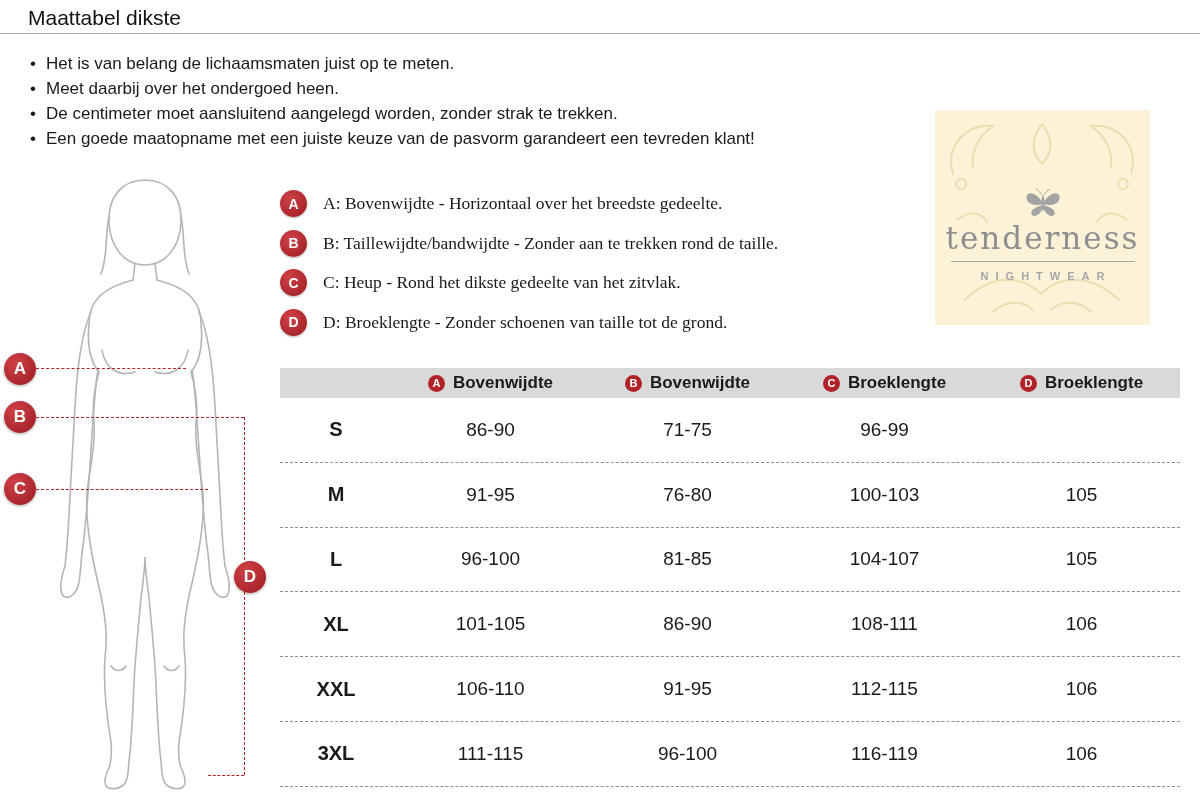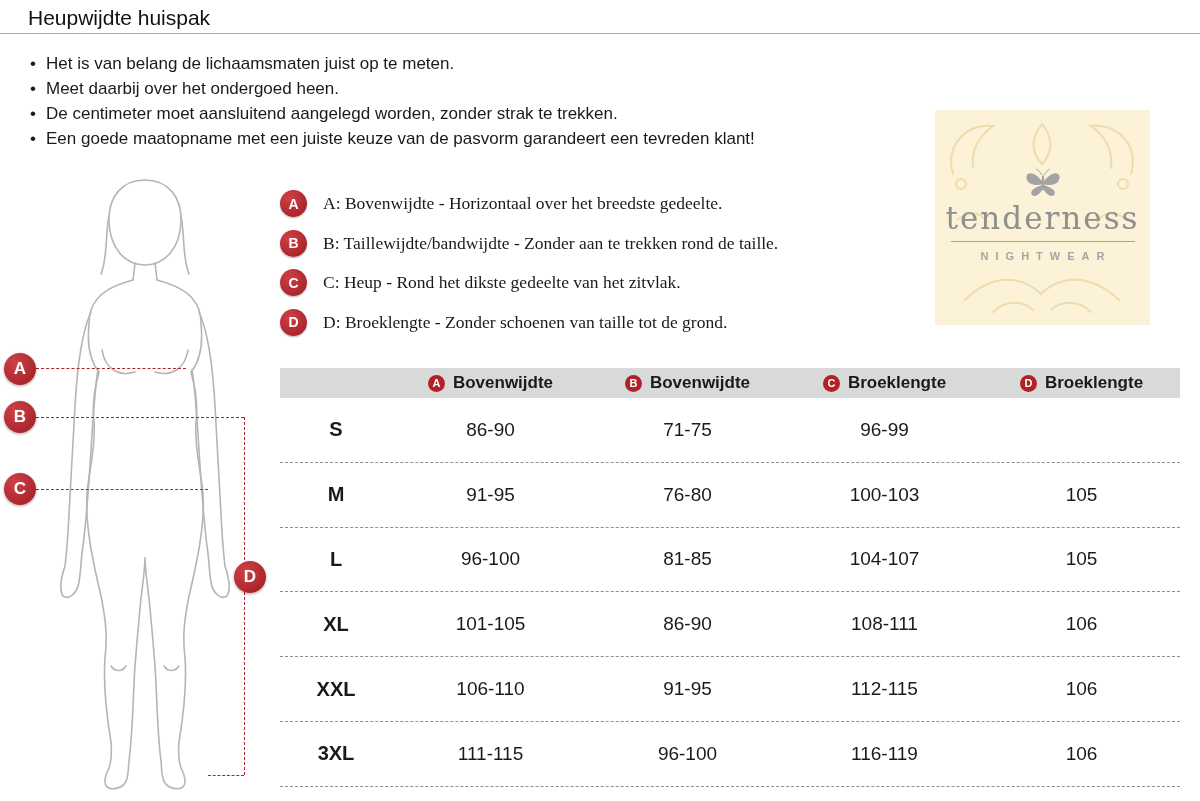--- a/index.html
+++ b/index.html
@@ -28,21 +28,21 @@
   .legend-item { display: flex; align-items: center; height: 39.5px; gap: 16px; }
   .legend-badge { flex: 0 0 auto; width: 27px; height: 27px; border-radius: 50%;
                   background: radial-gradient(circle at 35% 30%, #cf4046, #9c1c22);
                   color: #fff; display: flex; align-items: center; justify-content: center;
                   font-size: 14px; font-weight: bold; box-shadow: 0 1px 2px rgba(0,0,0,.3); }
   .legend-text { font-size: 17.5px; font-family: Liberation Serif, serif; }
 
   .logo { position: absolute; left: 935px; top: 110px; width: 215px; height: 215px;
           background: #fcf2d8; overflow: hidden; }
   .ornaments { position: absolute; left: 0; top: 0; }
-  .logo-content { position: relative; text-align: center; padding-top: 56px; }
+  .logo-content { position: relative; text-align: center; padding-top: 76px; }
   .butterfly { display: block; margin: 0 auto 2px; }
   .brand-name { font-family: "DejaVu Serif", serif; font-size: 31px; font-weight: 400;
                 color: #8f8f8f; letter-spacing: 2px; line-height: 1.05; }
   .brand-rule { width: 184px; border-top: 1px solid #a5a5a5; margin: 6px auto 8px; }
   .brand-sub { font-size: 11px; letter-spacing: 7px; padding-left: 7px; color: #a6a6a6; font-weight: bold; }
 
   .size-table { position: absolute; left: 280px; top: 368px; width: 900px; }
   .table-header { display: grid; grid-template-columns: 112px repeat(4, 1fr);
                   background: #d9d9d9; height: 30px; align-items: center; }
   .col-head { display: flex; align-items: center; justify-content: center; gap: 8px;
@@ -53,21 +53,21 @@
   .table-row { display: grid; grid-template-columns: 112px repeat(4, 1fr); height: 64.8px;
                align-items: center; text-align: center; border-bottom: 1.5px dashed #8f8f8f; }
   .size-label { font-weight: bold; font-size: 20px; }
   .cell { font-size: 19px; }
 </style>
 </head>
 <body>
 
 <div class="page">
 
-  <h1 class="page-title">Heupwijdte huispak</h1>
+  <h1 class="page-title">Maattabel dikste</h1>
   <div class="top-rule"></div>
 
   <div class="bullet-list">
     <div class="bullet-item">Het is van belang de lichaamsmaten juist op te meten.</div>
     <div class="bullet-item">Meet daarbij over het ondergoed heen.</div>
     <div class="bullet-item">De centimeter moet aansluitend aangelegd worden, zonder strak te trekken.</div>
     <div class="bullet-item">Een goede maatopname met een juiste keuze van de pasvorm garandeert een tevreden klant!</div>
   </div>
 
   <div class="figure-wrap">

